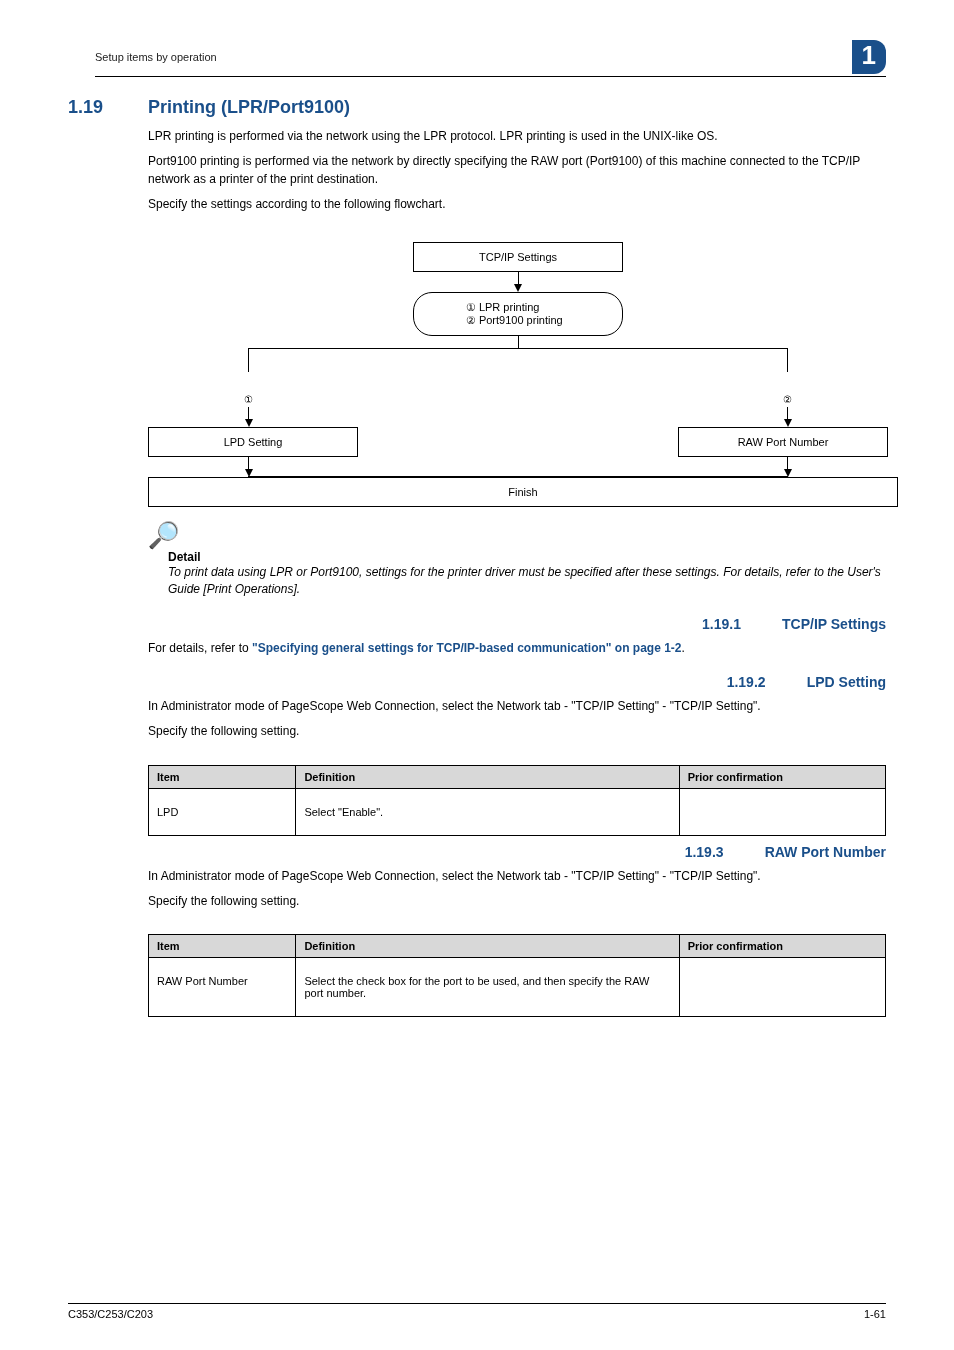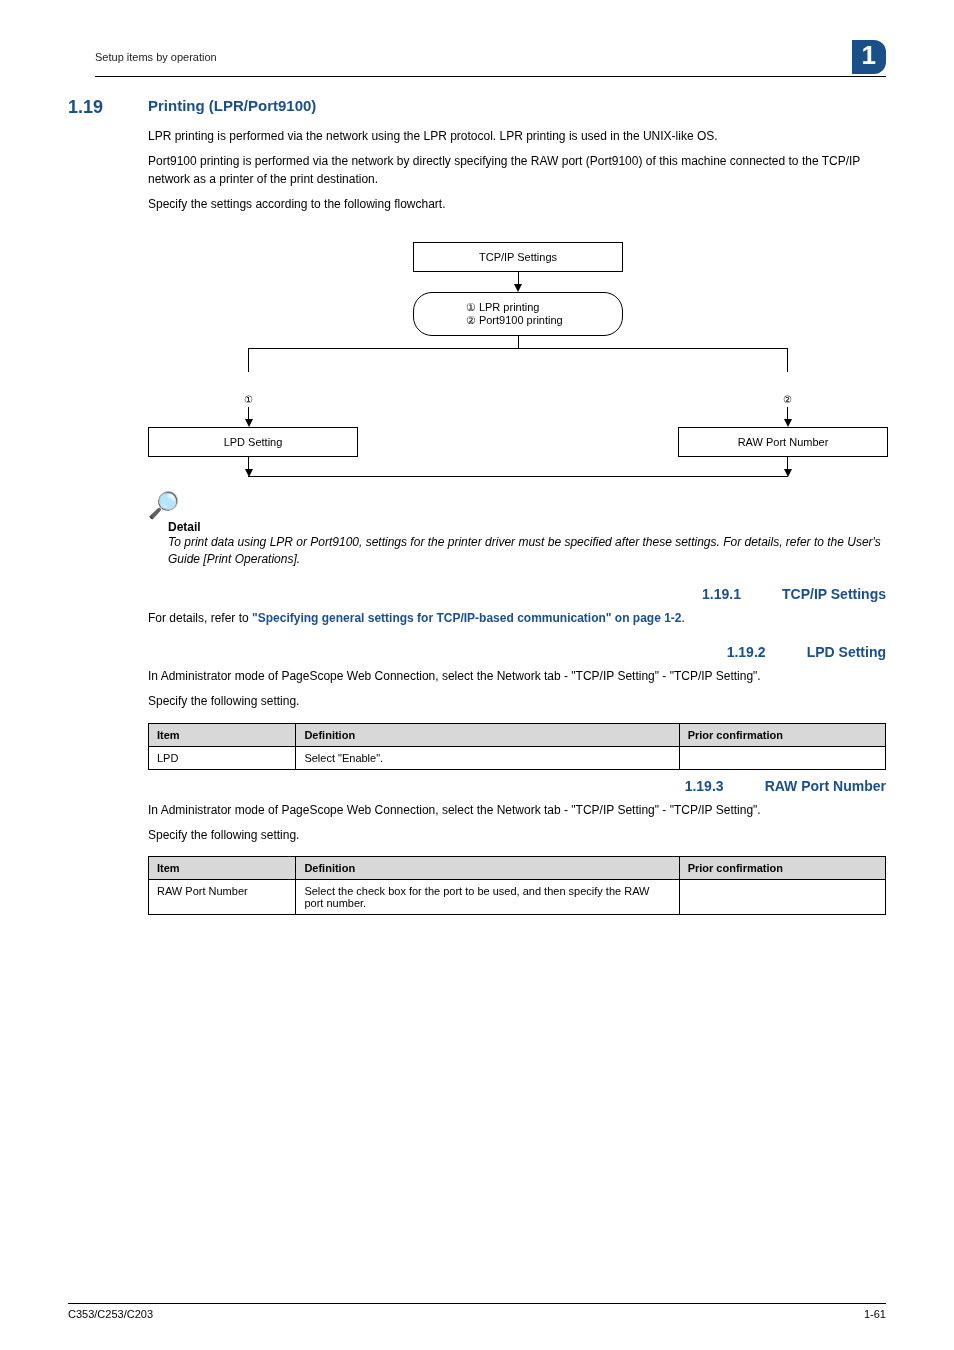--- a/index.html
+++ b/index.html
@@ -50,21 +50,21 @@
     }
     .section-num {
       color: #1a4f8a;
       font-size: 18px;
       font-weight: bold;
       width: 80px;
       flex-shrink: 0;
     }
     .section-title {
       color: #1a4f8a;
-      font-size: 15px;
+      font-size: 18px;
       font-weight: bold;
     }
     .subsection-row {
       display: flex;
       align-items: baseline;
       margin-top: 8px;
       margin-bottom: 8px;
       justify-content: flex-end;
     }
     .subsection-num {
@@ -201,32 +201,32 @@
     }
     .detail-text {
       font-size: 12px;
       font-style: italic;
       margin-left: 20px;
       line-height: 1.45;
     }
     table.settings {
       border-collapse: collapse;
       width: 100%;
-      margin-top: 12px;
+      margin-top: 24px;
       font-size: 11px;
     }
     table.settings th {
       background: #d8d8d8;
       text-align: left;
       padding: 5px 8px;
       border: 0.5px solid #000;
       font-weight: bold;
     }
     table.settings td {
-      padding: 5px 8px;
+      padding: 17px 8px;
       border: 0.5px solid #000;
       vertical-align: top;
     }
     .col-item { width: 20%; }
     .col-def { width: 52%; }
     .col-prior { width: 28%; }
     .page-footer {
       margin-top: auto;
       display: flex;
       justify-content: space-between;
@@ -299,20 +299,21 @@
           <div class="arrowhead"></div>
           <div class="vline" style="height:0"></div>
         </div>
       <div class="branch-leg">
           <div class="vline v12"></div>
           <div class="arrowhead"></div>
           <div class="vline" style="height:0"></div>
         </div>
     </div>
     <div style="height:0"></div>
+    <div class="fc-node fc-bottom">Finish</div>
   </div>
 
   <div class="detail-block">
     <span class="mag-icon">🔍</span>
     <div class="detail-title">Detail</div>
     <div class="detail-text">To print data using LPR or Port9100, settings for the printer driver must be specified after these settings. For details, refer to the User's Guide [Print Operations].</div>
   </div>
 
   <div class="subsection-row">
     <span class="subsection-num">1.19.1</span>

